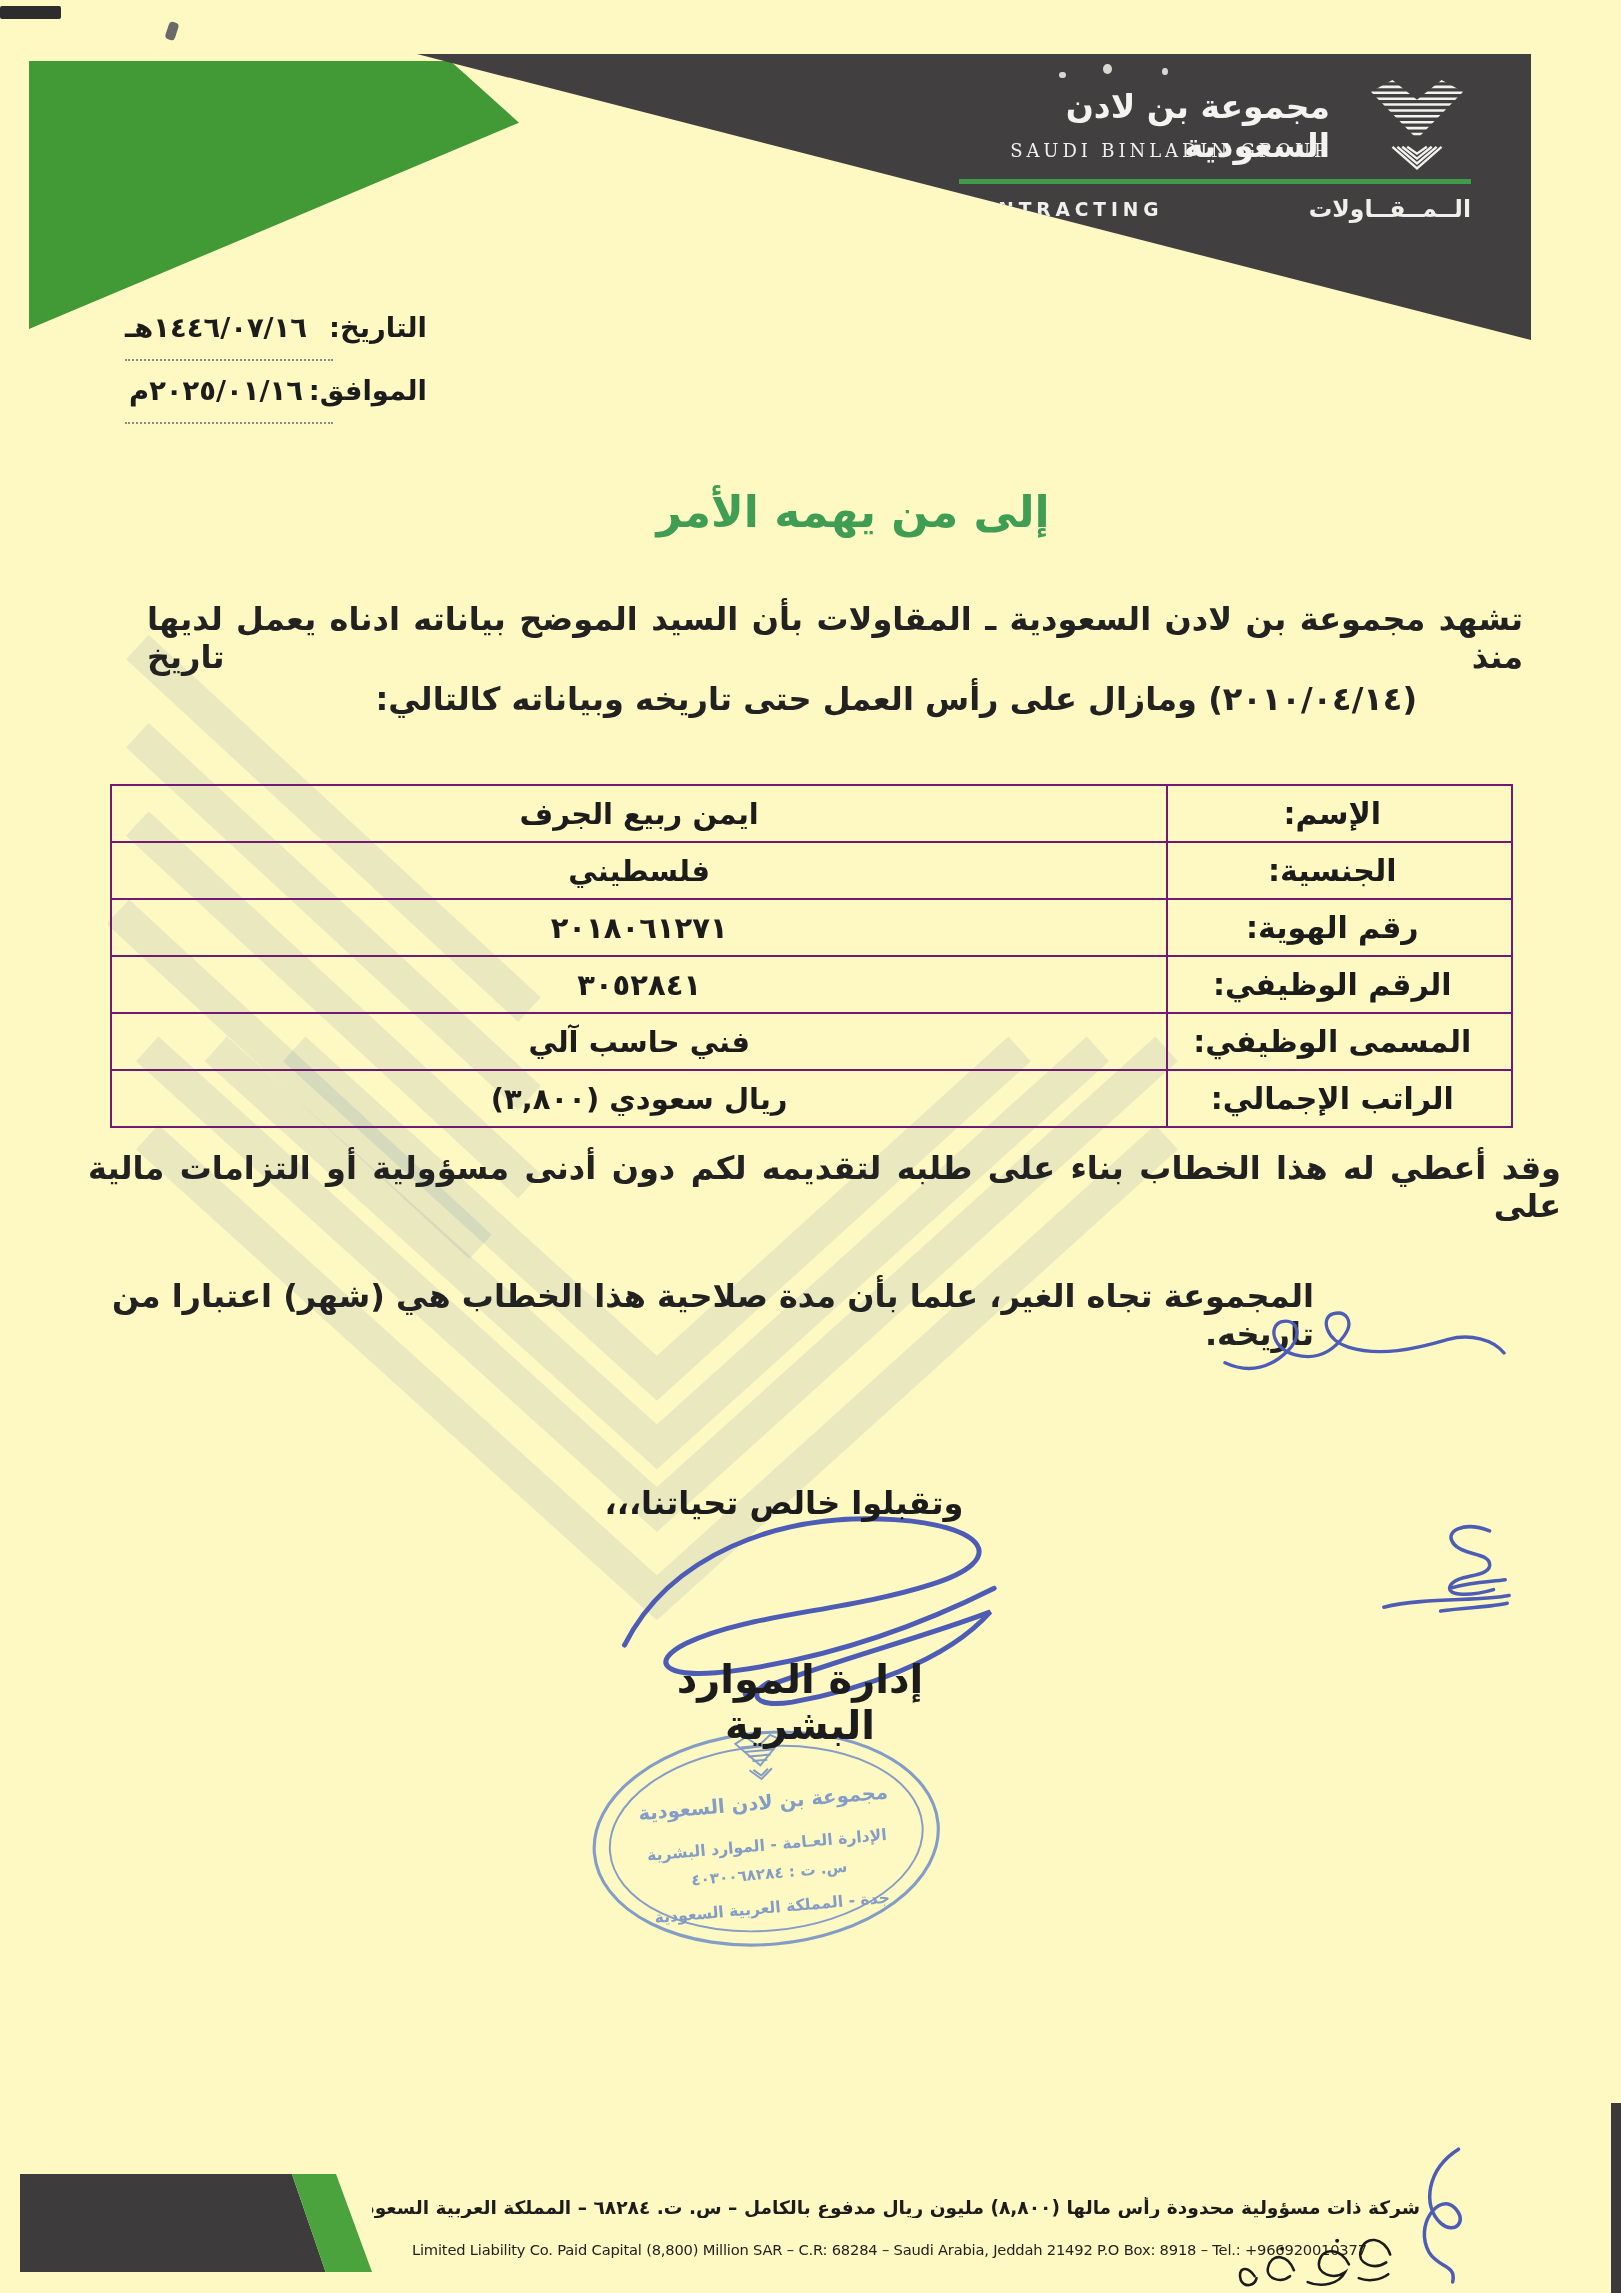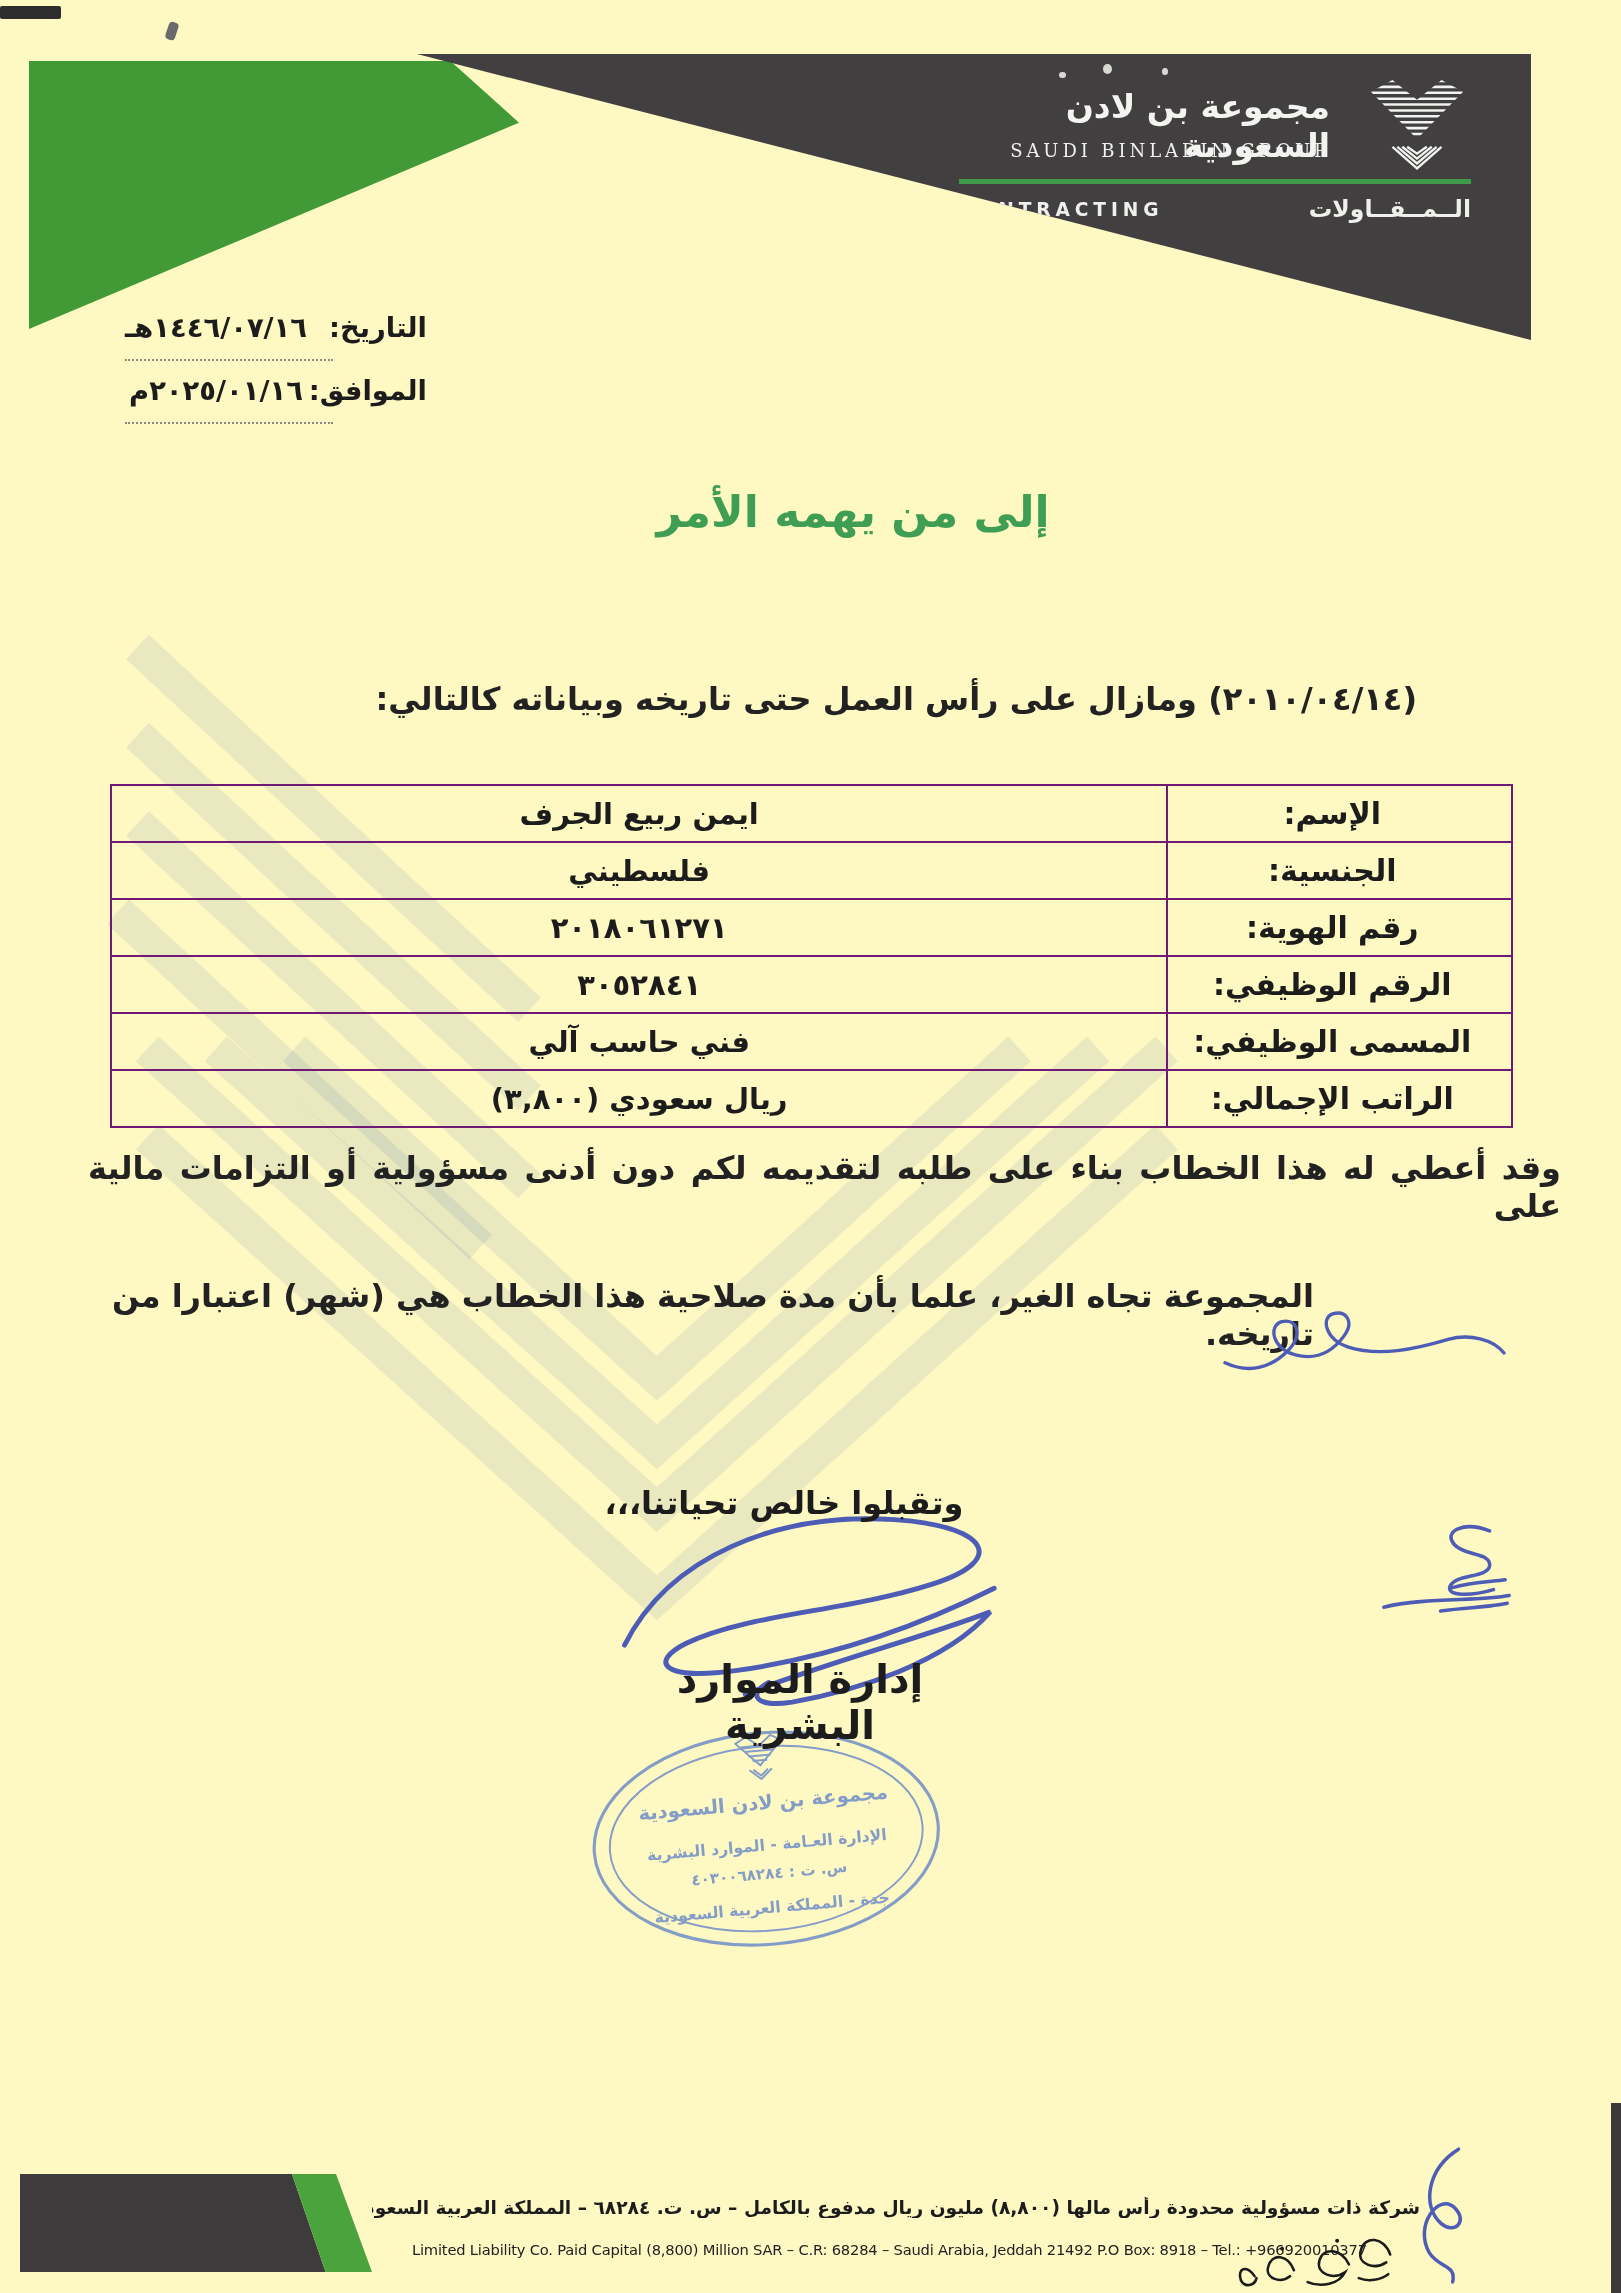--- a/index.html
+++ b/index.html
@@ -120,20 +120,21 @@
 
   <div class="abs date-lbl" style="left:329px;top:312px;width:98px;">التاريخ:</div>
   <div class="abs date-val" style="left:120px;top:312px;width:192px;">١٤٤٦/٠٧/١٦هـ</div>
   <div class="abs dotline" style="left:125px;top:357px;width:208px;"></div>
   <div class="abs date-lbl" style="left:329px;top:375px;width:98px;">الموافق:</div>
   <div class="abs date-val" style="left:120px;top:375px;width:192px;">٢٠٢٥/٠١/١٦م</div>
   <div class="abs dotline" style="left:125px;top:420px;width:208px;"></div>
 
   <div class="abs doc-title">إلى من يهمه الأمر</div>
 
+  <div class="abs body-line just" style="left:147px;top:600px;width:1376px;">تشهد مجموعة بن لادن السعودية ـ المقاولات بأن السيد الموضح بياناته ادناه يعمل لديها منذ تاريخ</div>
   <div class="abs body-line" style="left:147px;top:680px;width:1376px;text-align:right;padding-right:106px;box-sizing:border-box;">(٢٠١٠/٠٤/١٤) ومازال على رأس العمل حتى تاريخه وبياناته كالتالي:</div>
 
   <table class="emp-table">
     <tbody>
         <tr>
       <td class="lbl">الإسم:</td>
       <td class="val">ايمن ربيع الجرف</td>
         </tr>
     <tr>
       <td class="lbl">الجنسية:</td>

